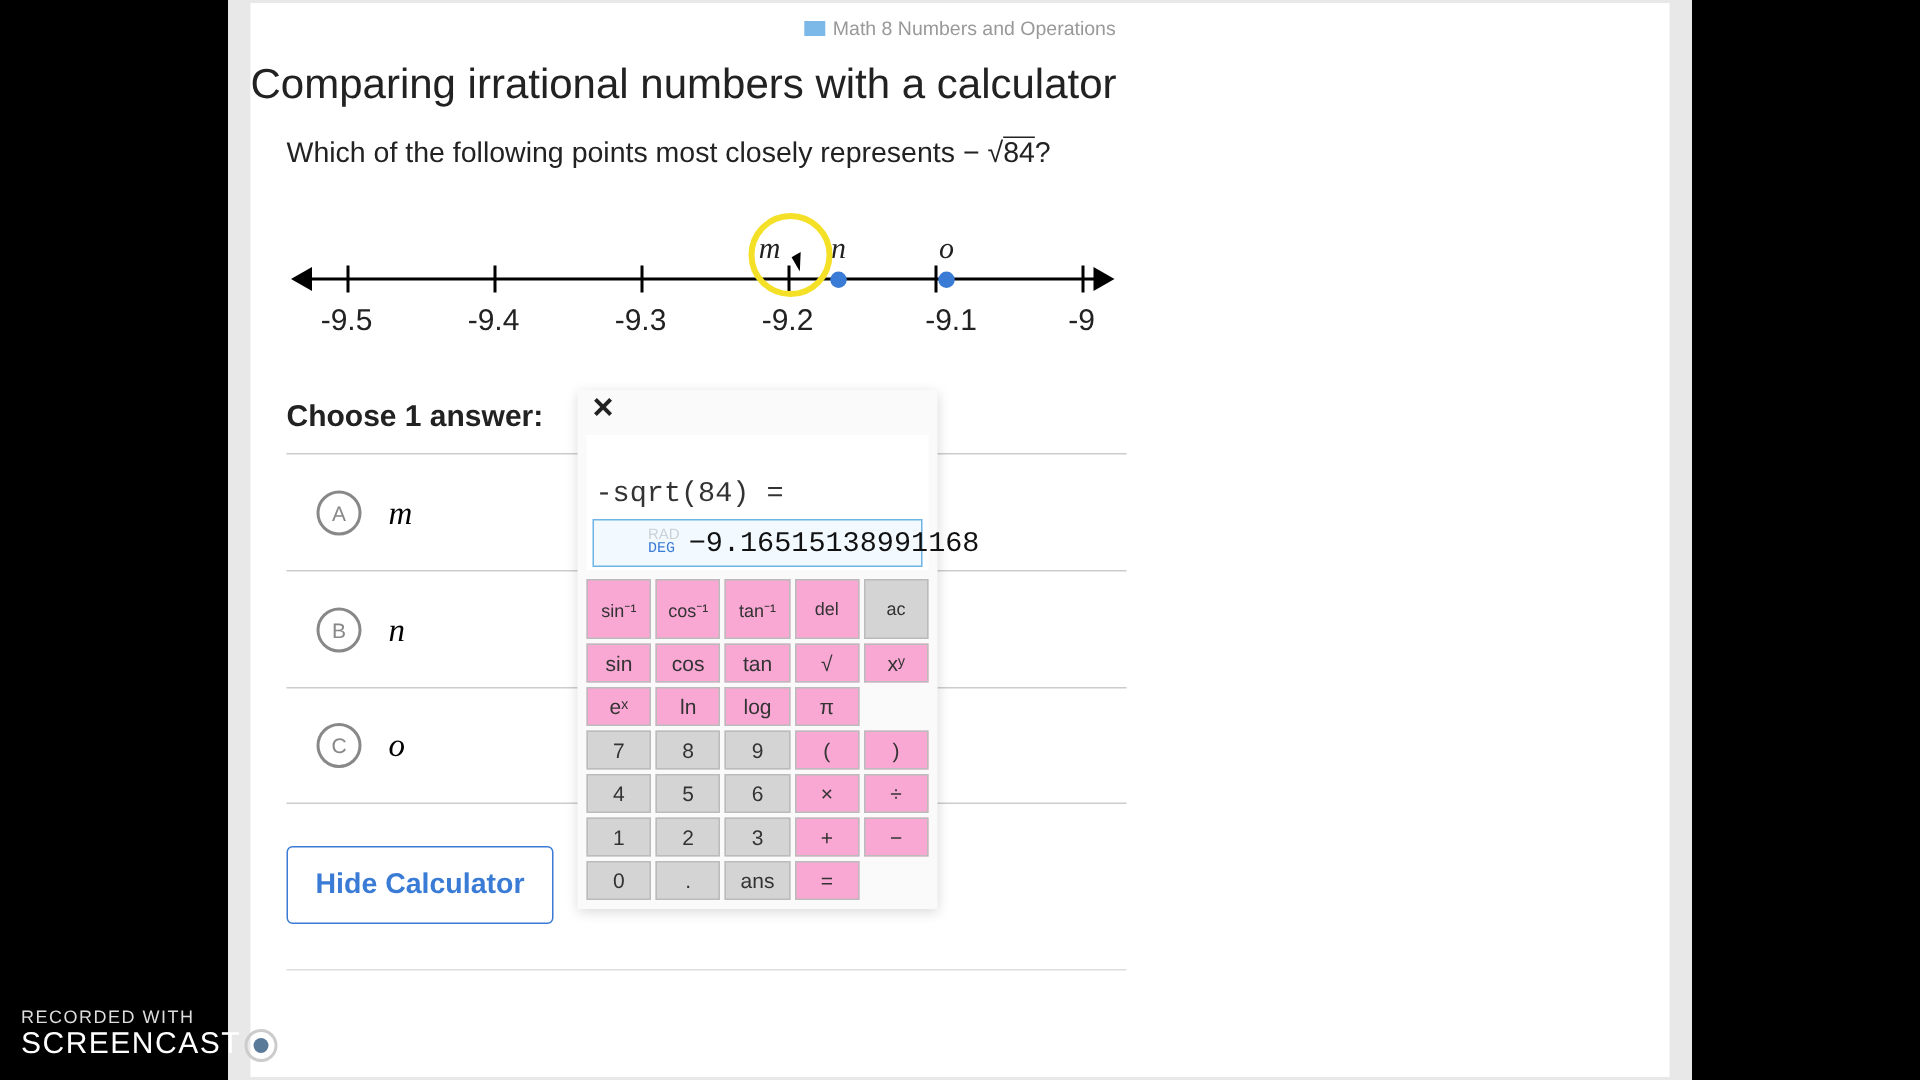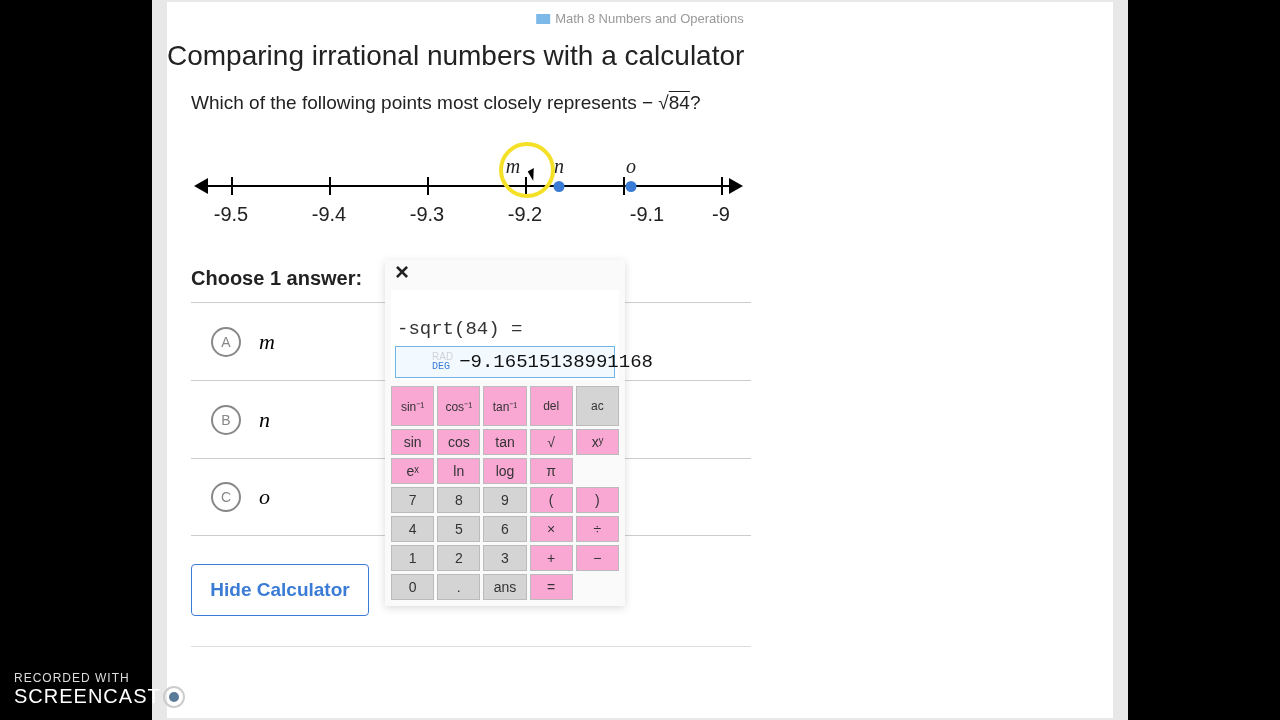--- a/index.html
+++ b/index.html
@@ -350,21 +350,21 @@
       <div id="nl-ticks">
           <div class="nl-tick" style="left: 40px;"></div>
           <div class="nl-tick-label" style="left: 40px;">-9.5</div>
           <div class="nl-tick" style="left: 138px;"></div>
           <div class="nl-tick-label" style="left: 138px;">-9.4</div>
           <div class="nl-tick" style="left: 236px;"></div>
           <div class="nl-tick-label" style="left: 236px;">-9.3</div>
           <div class="nl-tick" style="left: 334px;"></div>
           <div class="nl-tick-label" style="left: 334px;">-9.2</div>
           <div class="nl-tick" style="left: 432px;"></div>
-          <div class="nl-tick-label" style="left: 456px;">-9.1</div>
+          <div class="nl-tick-label" style="left: 443px;">-9.1</div>
           <div class="nl-tick" style="left: 530px;"></div>
           <div class="nl-tick-label" style="left: 530px;">-9</div>
         </div>
       <div id="nl-points">
           <div class="nl-point-label" style="left: 322px;">m</div>
           <div class="nl-point-label" style="left: 368px;">n</div>
           <div class="nl-point-dot" style="left: 368px;"></div>
           <div class="nl-point-label" style="left: 440px;">o</div>
           <div class="nl-point-dot" style="left: 440px;"></div>
         </div>

